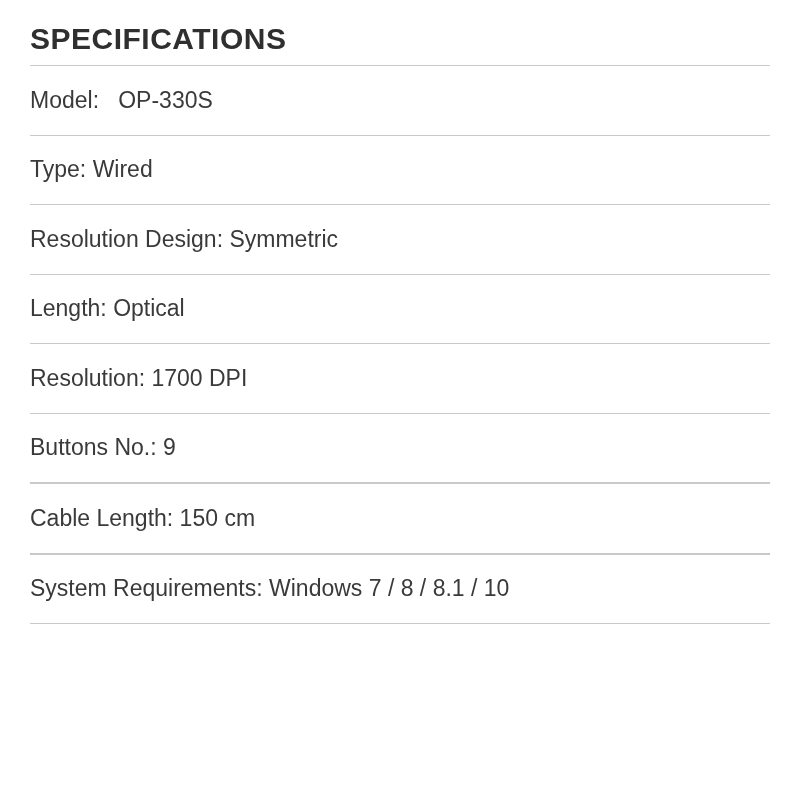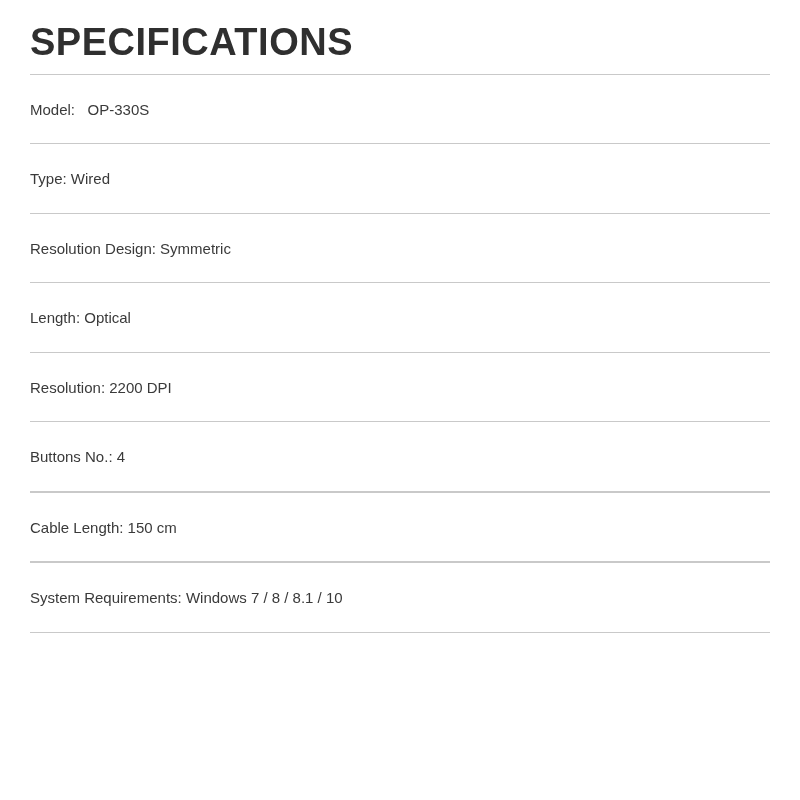--- a/index.html
+++ b/index.html
@@ -15,38 +15,38 @@
     overflow: hidden;
   }
   .sheet {
     box-sizing: border-box;
     width: 800px;
     height: 800px;
     padding: 0 30px;
     background: #ffffff;
   }
   .spec-title {
-    font-size: 38px;
+    font-size: 30px;
     font-weight: bold;
     color: #2f2f2f;
     letter-spacing: 0.5px;
     padding-top: 22px;
     padding-bottom: 10px;
     line-height: 1.1;
   }
   .divider {
     height: 1px;
     background: #c9c9c9;
     width: 100%;
   }
   .spec-row {
     display: flex;
     align-items: center;
     height: 68.5px;
-    font-size: 15px;
+    font-size: 23px;
     color: #3a3a3a;
     white-space: pre;
   }
   .spec-row .row-text {
     display: block;
   }
 </style>
 </head>
 <body>
 
@@ -69,26 +69,26 @@
     <span class="row-text">Resolution Design: Symmetric</span>
   </div>
   <div class="divider"></div>
 
   <div class="spec-row">
     <span class="row-text">Length: Optical</span>
   </div>
   <div class="divider"></div>
 
   <div class="spec-row">
-    <span class="row-text">Resolution: 2200 DPI</span>
+    <span class="row-text">Resolution: 1700 DPI</span>
   </div>
   <div class="divider"></div>
 
   <div class="spec-row">
-    <span class="row-text">Buttons No.: 4</span>
+    <span class="row-text">Buttons No.: 9</span>
   </div>
   <div class="divider"></div>
 
   <div class="divider"></div>
 
   <div class="spec-row">
     <span class="row-text">Cable Length: 150 cm</span>
   </div>
   <div class="divider"></div>
 

